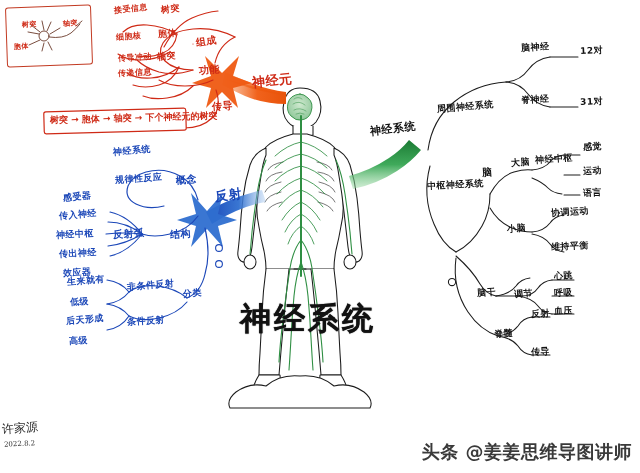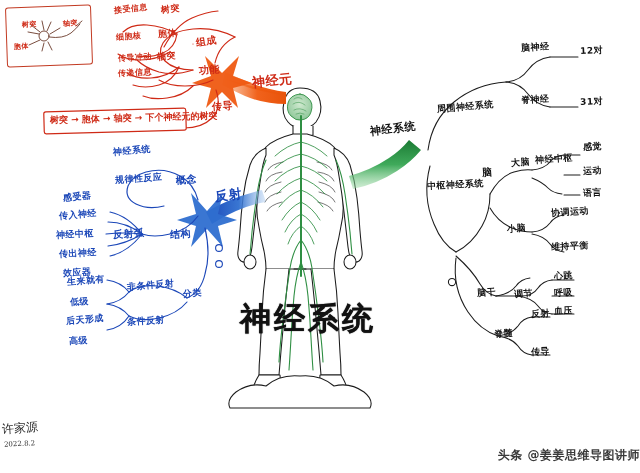--- a/index.html
+++ b/index.html
@@ -39,22 +39,22 @@
     text-shadow:0 0 1px #000;
     font-family:"DejaVu Serif","Liberation Serif",serif;
   }
   .sig{
     position:absolute;
     color:#2a2a2a;
     font-family:"DejaVu Serif","Liberation Serif",serif;
   }
   .watermark{
     position:absolute;
-    right:0;bottom:9px;
-    font-size:12px;
+    right:8px;bottom:9px;
+    font-size:18px;
     font-weight:700;
     color:#3a3a3a;
     letter-spacing:.5px;
   }
   .neuronbox{
     position:absolute;
     left:6px;top:6px;width:84px;height:58px;
     border:1.4px solid #c23a22;
     border-radius:3px;
     transform:rotate(-2deg);

